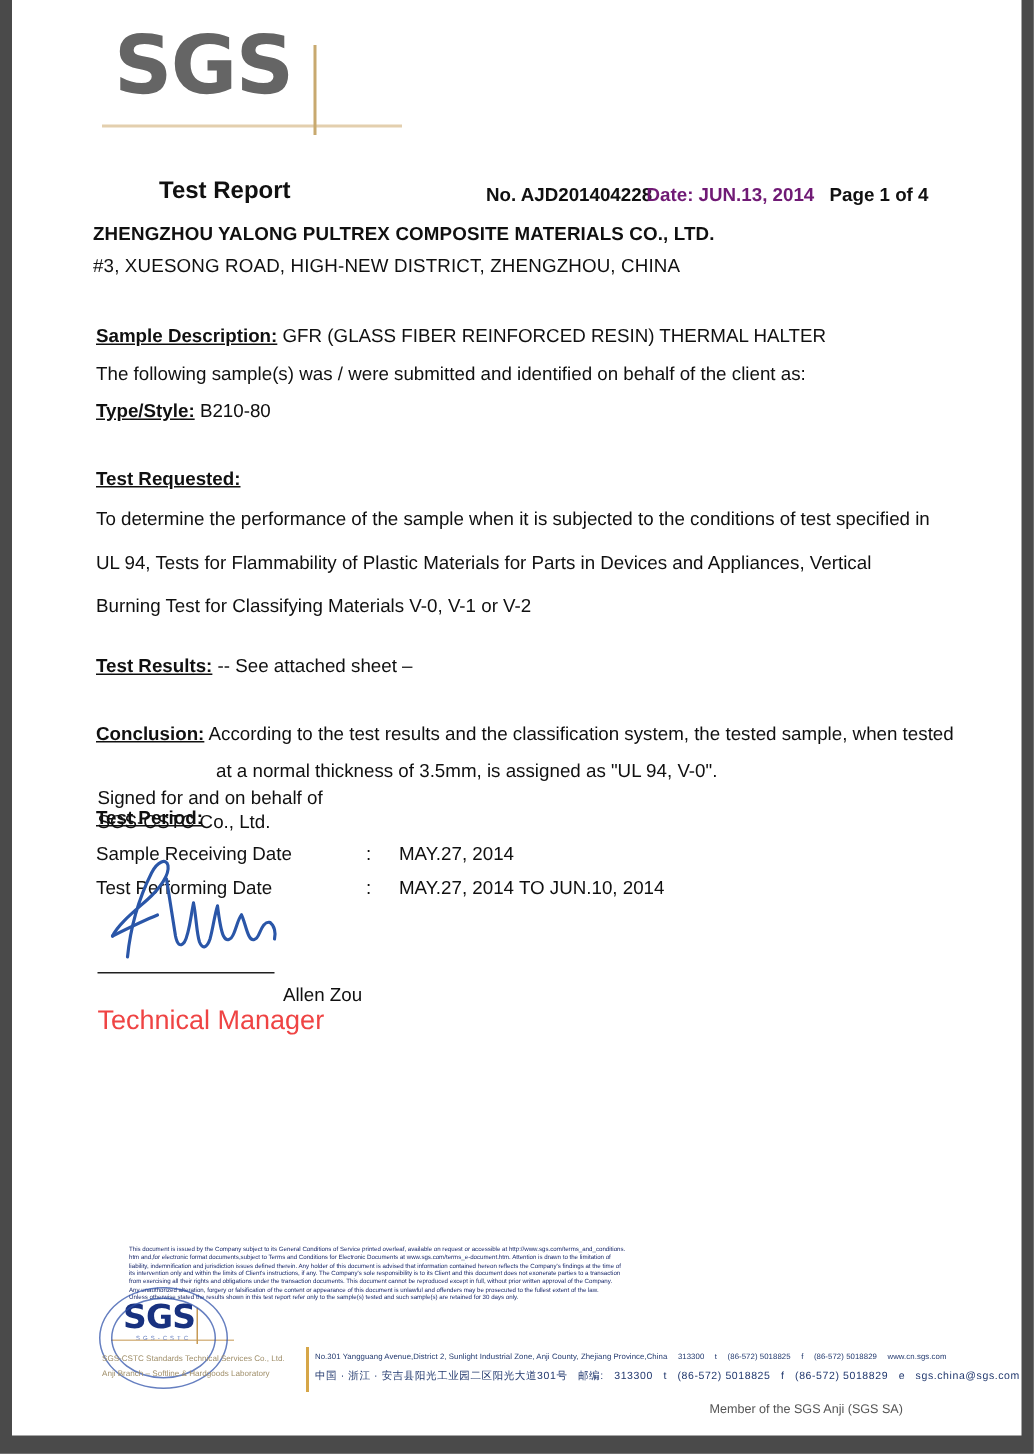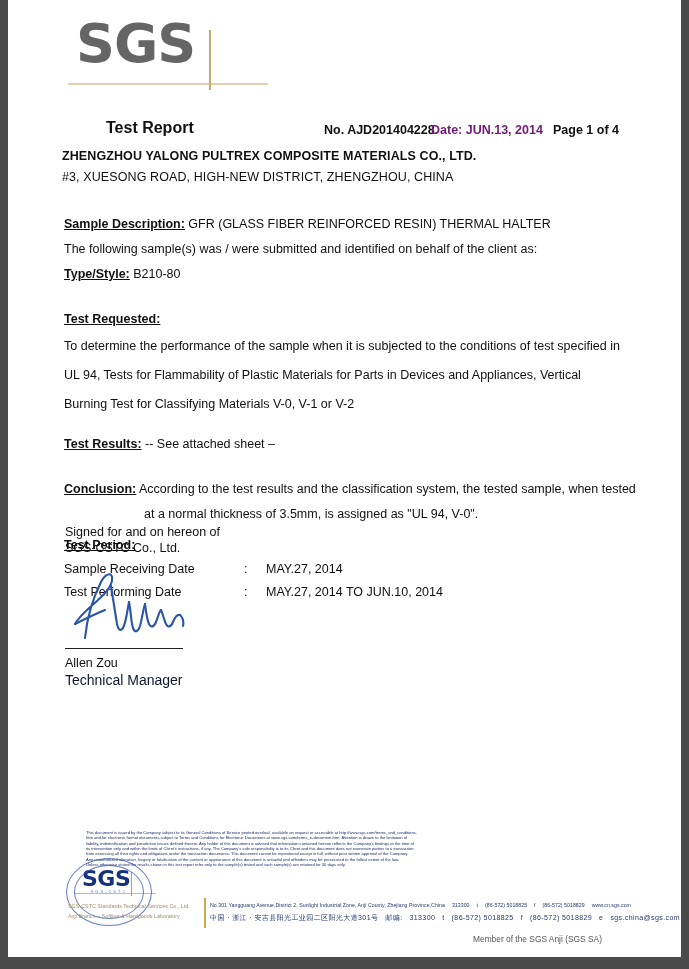--- a/index.html
+++ b/index.html
@@ -194,25 +194,26 @@
     width: 118px;
     height: 1px;
     background: #202020;
     margin-top: 2px;
   }
   .sig-name {
     font-size: 12.5px;
     line-height: 17px;
     margin-top: 6px;
     color: #101010;
+    text-align: center;
   }
   .sig-title {
-    font-size: 14px;
+    font-size: 18px;
     line-height: 17px;
-    color: #0f172a;
+    color: #ef4444;
   }
 
   
   .footer {
     position: absolute;
     left: 0;
     top: 826px;
     width: 673px;
   }
   .legal {
@@ -415,21 +416,21 @@
           <tr>
             <td class="pt-label">Test Performing Date</td>
             <td class="pt-colon">:</td>
             <td>MAY.27, 2014 TO JUN.10, 2014</td>
           </tr>
         </tbody>
       </table>
     </div>
 
     <div class="sig-block">
-      <div class="sig-line1">Signed for and on hereon of</div>
+      <div class="sig-line1">Signed for and on behalf of</div>
       <div class="sig-line2">SGS-CSTC Co., Ltd.</div>
 
       <div class="sig-img">
         <svg width="130" height="80" viewBox="0 0 130 80" fill="none" xmlns="http://www.w3.org/2000/svg">
           <g stroke="#2a56a8" stroke-width="2.1" stroke-linecap="round" fill="none">
             <path d="M20 72 C22 52, 28 32, 36 16 C40 8, 46 6, 47 11 C48 17, 42 26, 33 34 C24 42, 14 50, 10 58"></path>
             <path d="M10 58 C18 54, 30 48, 40 44"></path>
             <path d="M46 20 C48 32, 50 46, 52 58 C53 63, 55 66, 58 62 C61 57, 62 46, 64 36"></path>
             <path d="M64 36 C66 46, 66 56, 68 62 C70 67, 73 66, 75 60 C77 53, 78 44, 80 38"></path>
             <path d="M80 38 C81 46, 82 54, 84 58 C86 62, 89 61, 91 56 C93 51, 94 46, 96 44"></path>

